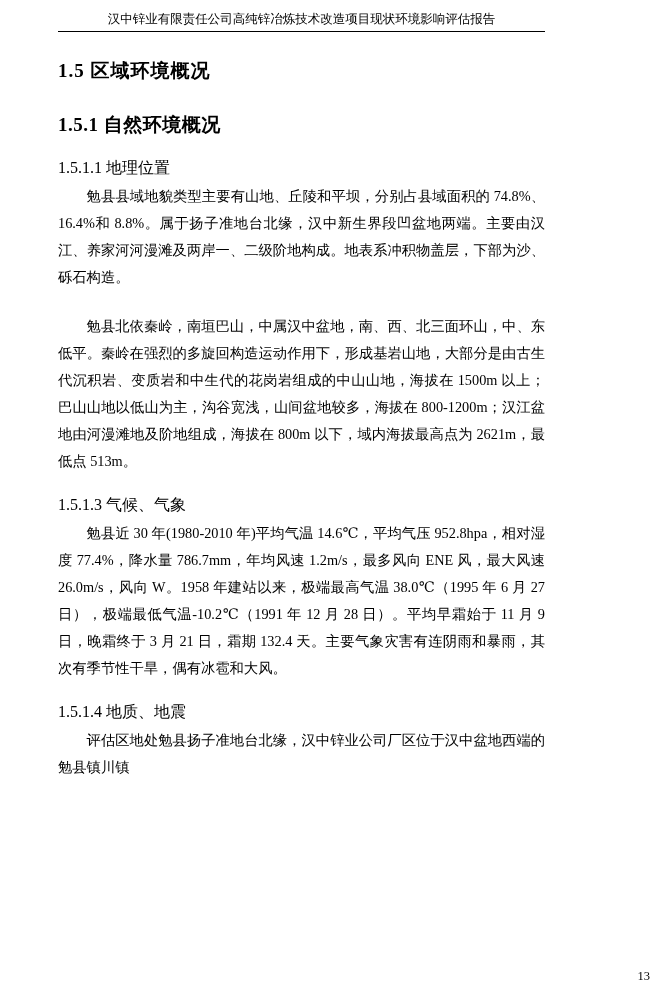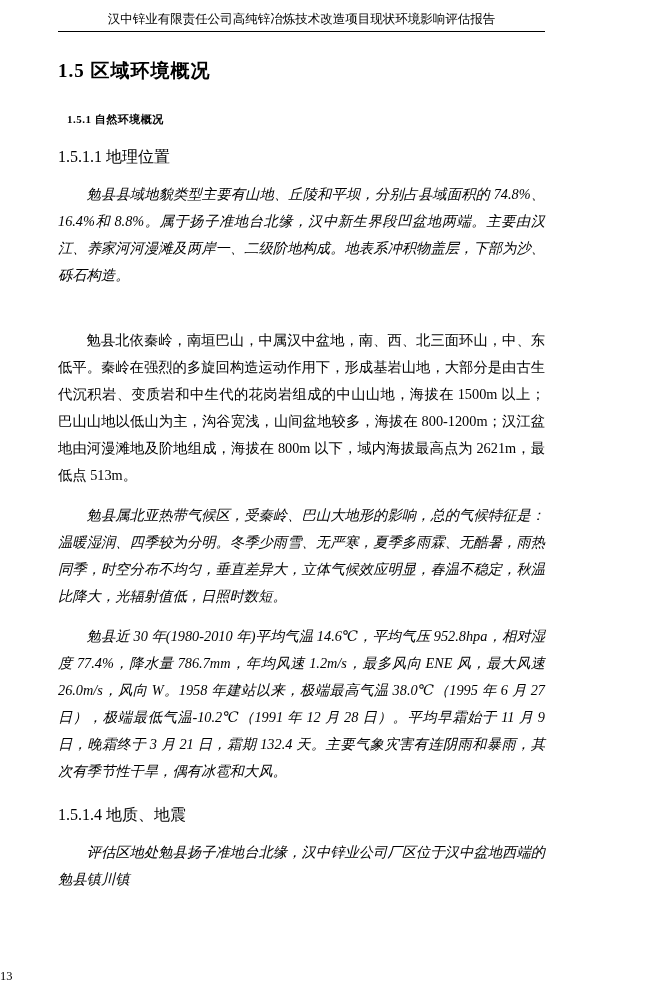--- a/index.html
+++ b/index.html
@@ -31,71 +31,70 @@
     letter-spacing: 0px;
     white-space: nowrap;
   }
   .h1 {
     font-size: 19px;
     font-weight: bold;
     margin: 26px 0 8px 0;
     letter-spacing: 1px;
   }
   .h2 {
-    font-size: 11px;
+    font-size: 19px;
     font-weight: bold;
-    margin: 28px 0 0 9px;
+    margin: 28px 0 0 0;
     letter-spacing: 0.5px;
   }
   .h3 {
     font-size: 16px;
     margin: 20px 0 0 0;
     letter-spacing: 0px;
   }
   p.body {
     font-size: 14.3px;
     line-height: 27px;
     margin: 4px 0 0 0;
     text-align: justify;
     text-justify: inter-ideograph;
     text-indent: 2em;
     letter-spacing: 0px;
   }
   p.tight {
-    margin-top: 13px;
-    font-style: italic;
+    margin-top: 4px;
   }
   p.gap {
-    margin-top: 38px;
+    margin-top: 22px;
   }
   .pagenum {
     position: absolute;
     bottom: 16px;
     left: 0;
     width: 650px;
-    text-align: left;
+    text-align: right;
     font-size: 12.5px;
   }
 </style>
 </head>
 <body>
 
 <div class="page">
 
   <div class="header">汉中锌业有限责任公司高纯锌冶炼技术改造项目现状环境影响评估报告</div>
 
   <div class="h1">1.5  区域环境概况</div>
 
   <div class="h2">1.5.1  自然环境概况</div>
 
   <div class="h3">1.5.1.1 地理位置</div>
 
   <p class="body tight">勉县县域地貌类型主要有山地、丘陵和平坝，分别占县域面积的 74.8%、16.4%和 8.8%。属于扬子准地台北缘，汉中新生界段凹盆地两端。主要由汉江、养家河河漫滩及两岸一、二级阶地构成。地表系冲积物盖层，下部为沙、砾石构造。</p>
   <p class="body gap">勉县北依秦岭，南垣巴山，中属汉中盆地，南、西、北三面环山，中、东低平。秦岭在强烈的多旋回构造运动作用下，形成基岩山地，大部分是由古生代沉积岩、变质岩和中生代的花岗岩组成的中山山地，海拔在 1500m 以上；巴山山地以低山为主，沟谷宽浅，山间盆地较多，海拔在 800-1200m；汉江盆地由河漫滩地及阶地组成，海拔在 800m 以下，域内海拔最高点为 2621m，最低点 513m。</p>
 
-  <p class="body tight">勉县属北亚热带气候区，受秦岭、巴山大地形的影响，总的气候特征是：温暖湿润、四季较为分明。冬季少雨雪、无严寒，夏季多雨霖、无酷暑，雨热同季，时空分布不均匀，垂直差异大，立体气候效应明显，春温不稳定，秋温比降大，光辐射值低，日照时数短。</p>
+  <div class="h3">1.5.1.3 气候、气象</div>
   <p class="body tight">勉县近 30 年(1980-2010 年)平均气温 14.6℃，平均气压 952.8hpa，相对湿度 77.4%，降水量 786.7mm，年均风速 1.2m/s，最多风向 ENE 风，最大风速 26.0m/s，风向 W。1958 年建站以来，极端最高气温 38.0℃（1995 年 6 月 27 日），极端最低气温-10.2℃（1991 年 12 月 28 日）。平均早霜始于 11 月 9 日，晚霜终于 3 月 21 日，霜期 132.4 天。主要气象灾害有连阴雨和暴雨，其次有季节性干旱，偶有冰雹和大风。</p>
 
   <div class="h3">1.5.1.4 地质、地震</div>
   <p class="body tight">评估区地处勉县扬子准地台北缘，汉中锌业公司厂区位于汉中盆地西端的勉县镇川镇</p>
 
   <div class="pagenum">13</div>
 </div>
 
 </body></html>

